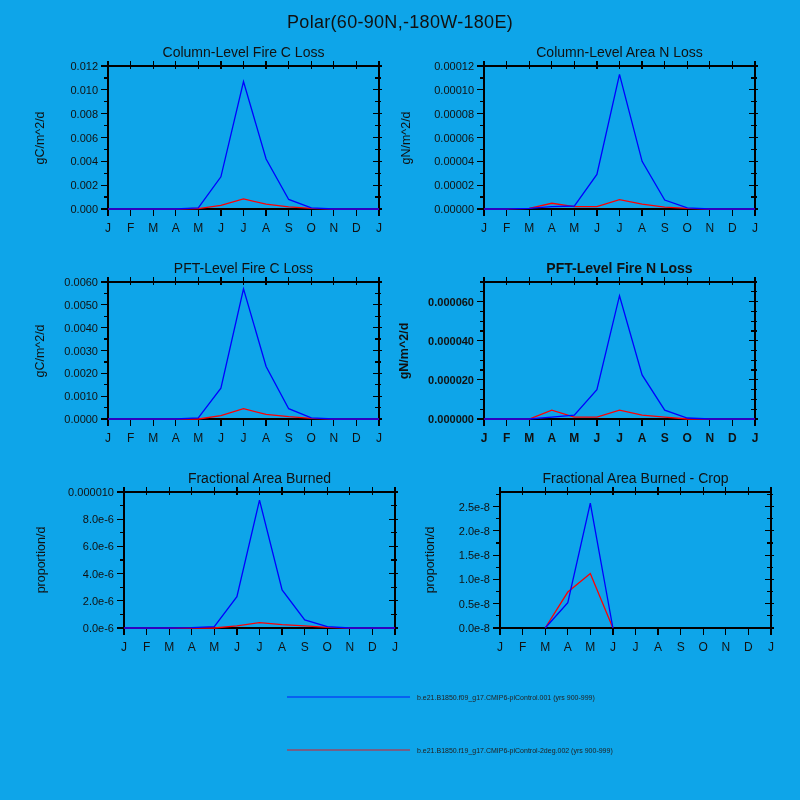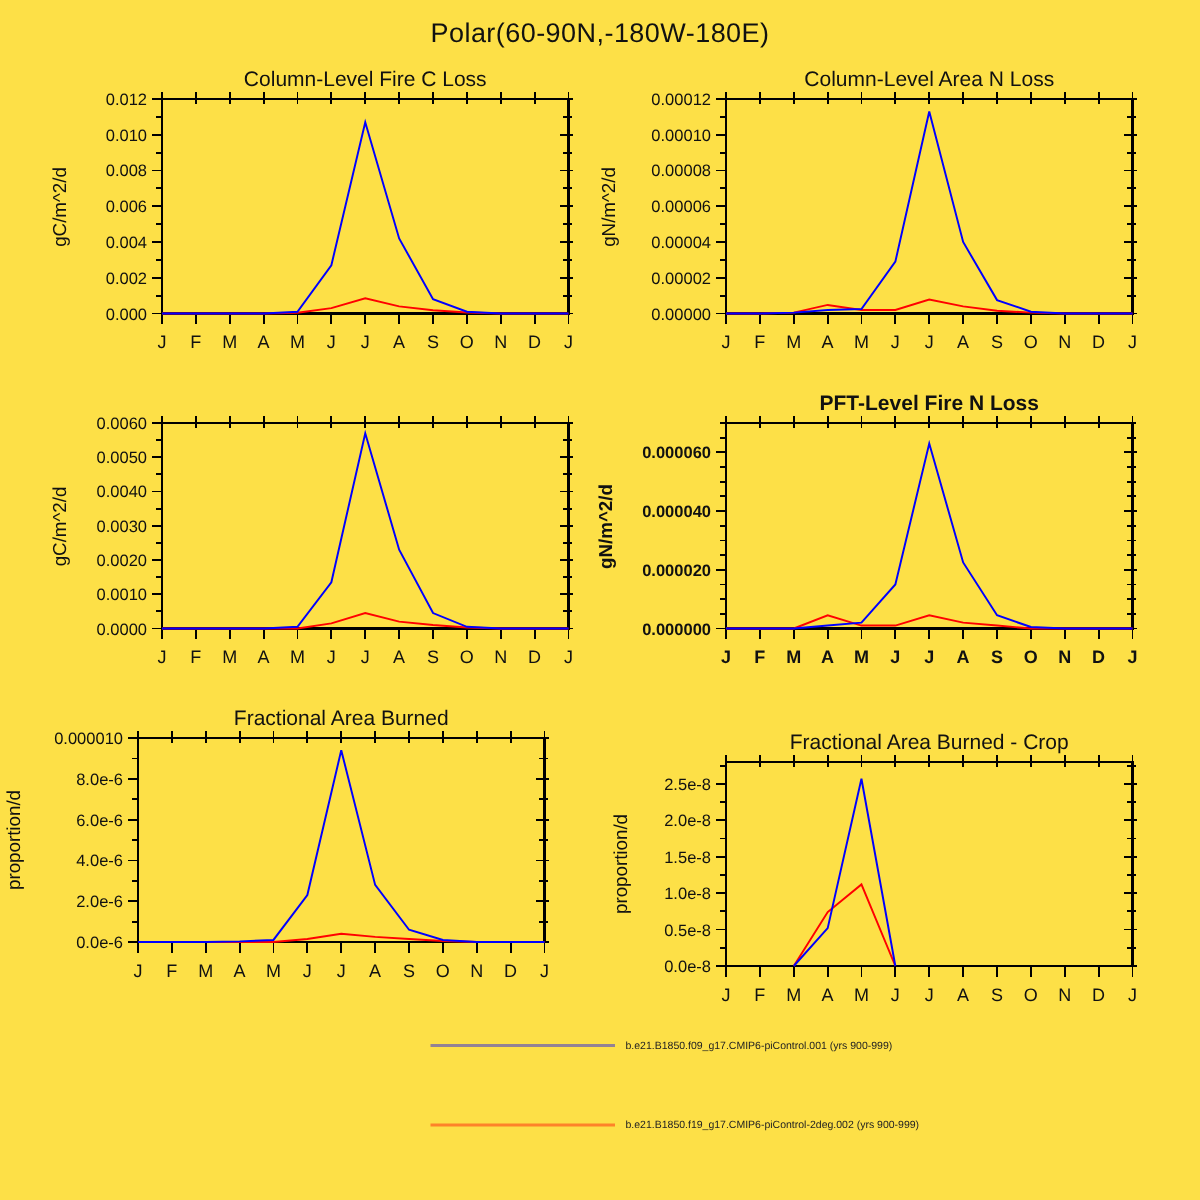--- a/index.html
+++ b/index.html
@@ -1,16 +1,16 @@
 <!DOCTYPE html>
 <html><head>
 <meta charset="utf-8">
 <style>
   html,body{margin:0;padding:0;background:#ffffff;}
-  #canvas{position:relative;width:800px;height:800px;background:#fde047;overflow:hidden;
+  #canvas{position:relative;width:800px;height:800px;background:#0ea5e9;overflow:hidden;
           font-family:"Liberation Sans","DejaVu Sans",sans-serif;color:#000;}
   #main-title{position:absolute;top:12px;left:0;width:800px;text-align:center;
               font-size:18px;letter-spacing:0.3px;color:#111;}
   .plot{position:absolute;width:373px;height:205px;}
   .ptitle{position:absolute;left:88px;width:271px;top:2px;text-align:center;
           font-size:14px;white-space:nowrap;color:#111;}
   .ylab{position:absolute;transform:translate(-50%,-50%) rotate(-90deg);
         font-size:12.5px;white-space:nowrap;color:#111;}
   .plot svg{position:absolute;left:0;top:0;}
   .plot svg text{font-family:"Liberation Sans","DejaVu Sans",sans-serif;fill:#111;}
@@ -189,20 +189,21 @@
         <text x="291.25" y="190" text-anchor="middle" class="xtick-label" stroke="none">O</text>
         <text x="313.83333333333337" y="190" text-anchor="middle" class="xtick-label" stroke="none">N</text>
         <text x="336.41666666666663" y="190" text-anchor="middle" class="xtick-label" stroke="none">D</text>
         <text x="359" y="190" text-anchor="middle" class="xtick-label" stroke="none">J</text>
         <polyline points="88.0,167.00 110.6,167.00 133.2,166.40 155.8,161.28 178.3,164.62 200.9,164.62 223.5,157.71 246.1,162.23 268.7,165.21 291.3,166.40 313.8,167.00 336.4,167.00 359.0,167.00" fill="none" stroke="#ff0000" stroke-width="1.3" stroke-linejoin="miter"></polyline>
         <polyline points="88.0,167.00 110.6,167.00 133.2,166.40 155.8,164.62 178.3,164.02 200.9,132.44 223.5,32.34 246.1,119.33 268.7,158.06 291.3,165.81 313.8,167.00 336.4,167.00 359.0,167.00" fill="none" stroke="#0000ff" stroke-width="1.3" stroke-linejoin="miter"></polyline>
       </svg>
   </div>
 
   <div class="plot" style="left:20px;top:258px;">
+    <div class="ptitle">PFT-Level Fire C Loss</div>
     <div class="ylab" style="left:20px;top:93px;">gC/m^2/d</div>
     <svg width="373" height="205">
         <g stroke="#000" stroke-width="1.2" shape-rendering="crispEdges">
           <rect x="88" y="24" width="271" height="137" fill="none" stroke-width="1.6"></rect>
           <line x1="81" y1="161" x2="88" y2="161"></line>
           <line x1="353" y1="161" x2="362" y2="161"></line>
           <line x1="81" y1="138.16666666666666" x2="88" y2="138.16666666666666"></line>
           <line x1="353" y1="138.16666666666666" x2="362" y2="138.16666666666666"></line>
           <line x1="81" y1="115.33333333333334" x2="88" y2="115.33333333333334"></line>
           <line x1="353" y1="115.33333333333334" x2="362" y2="115.33333333333334"></line>
@@ -356,21 +357,21 @@
         <text x="268.66666666666663" y="184" text-anchor="middle" class="xtick-label" stroke="none">S</text>
         <text x="291.25" y="184" text-anchor="middle" class="xtick-label" stroke="none">O</text>
         <text x="313.83333333333337" y="184" text-anchor="middle" class="xtick-label" stroke="none">N</text>
         <text x="336.41666666666663" y="184" text-anchor="middle" class="xtick-label" stroke="none">D</text>
         <text x="359" y="184" text-anchor="middle" class="xtick-label" stroke="none">J</text>
         <polyline points="88.0,161.00 110.6,161.00 133.2,161.00 155.8,152.19 178.3,159.04 200.9,159.04 223.5,152.19 246.1,157.09 268.7,159.04 291.3,161.00 313.8,161.00 336.4,161.00 359.0,161.00" fill="none" stroke="#ff0000" stroke-width="1.3" stroke-linejoin="miter"></polyline>
         <polyline points="88.0,161.00 110.6,161.00 133.2,161.00 155.8,159.04 178.3,157.09 200.9,131.64 223.5,37.70 246.1,116.96 268.7,152.19 291.3,160.02 313.8,161.00 336.4,161.00 359.0,161.00" fill="none" stroke="#0000ff" stroke-width="1.3" stroke-linejoin="miter"></polyline>
       </svg>
   </div>
 
-  <div class="plot" style="left:4px;top:468px;">
+  <div class="plot" style="left:36px;top:468px;">
     <div class="ptitle">Fractional Area Burned</div>
     <div class="ylab" style="left:5px;top:92px;">proportion/d</div>
     <svg width="373" height="205">
         <g stroke="#000" stroke-width="1.2" shape-rendering="crispEdges">
           <rect x="88" y="24" width="271" height="136" fill="none" stroke-width="1.6"></rect>
           <line x1="81" y1="160" x2="88" y2="160"></line>
           <line x1="353" y1="160" x2="362" y2="160"></line>
           <line x1="81" y1="132.8" x2="88" y2="132.8"></line>
           <line x1="353" y1="132.8" x2="362" y2="132.8"></line>
           <line x1="81" y1="105.6" x2="88" y2="105.6"></line>
@@ -435,21 +436,21 @@
         <text x="268.66666666666663" y="183" text-anchor="middle" class="xtick-label" stroke="none">S</text>
         <text x="291.25" y="183" text-anchor="middle" class="xtick-label" stroke="none">O</text>
         <text x="313.83333333333337" y="183" text-anchor="middle" class="xtick-label" stroke="none">N</text>
         <text x="336.41666666666663" y="183" text-anchor="middle" class="xtick-label" stroke="none">D</text>
         <text x="359" y="183" text-anchor="middle" class="xtick-label" stroke="none">J</text>
         <polyline points="88.0,160.00 110.6,160.00 133.2,160.00 155.8,160.00 178.3,160.00 200.9,157.96 223.5,154.56 246.1,156.60 268.7,157.96 291.3,159.32 313.8,160.00 336.4,160.00 359.0,160.00" fill="none" stroke="#ff0000" stroke-width="1.3" stroke-linejoin="miter"></polyline>
         <polyline points="88.0,160.00 110.6,160.00 133.2,160.00 155.8,159.59 178.3,158.64 200.9,128.72 223.5,32.16 246.1,121.92 268.7,151.84 291.3,158.64 313.8,160.00 336.4,160.00 359.0,160.00" fill="none" stroke="#0000ff" stroke-width="1.3" stroke-linejoin="miter"></polyline>
       </svg>
   </div>
 
-  <div class="plot" style="left:396px;top:468px;margin-top:16px;">
+  <div class="plot" style="left:412px;top:468px;">
     <div class="ptitle">Fractional Area Burned - Crop</div>
     <div class="ylab" style="left:18px;top:92px;">proportion/d</div>
     <svg width="373" height="205">
         <g stroke="#000" stroke-width="1.2" shape-rendering="crispEdges">
           <rect x="88" y="24" width="271" height="136" fill="none" stroke-width="1.6"></rect>
           <line x1="81" y1="160" x2="88" y2="160"></line>
           <line x1="353" y1="160" x2="362" y2="160"></line>
           <line x1="81" y1="135.71428571428572" x2="88" y2="135.71428571428572"></line>
           <line x1="353" y1="135.71428571428572" x2="362" y2="135.71428571428572"></line>
           <line x1="81" y1="111.42857142857143" x2="88" y2="111.42857142857143"></line>

